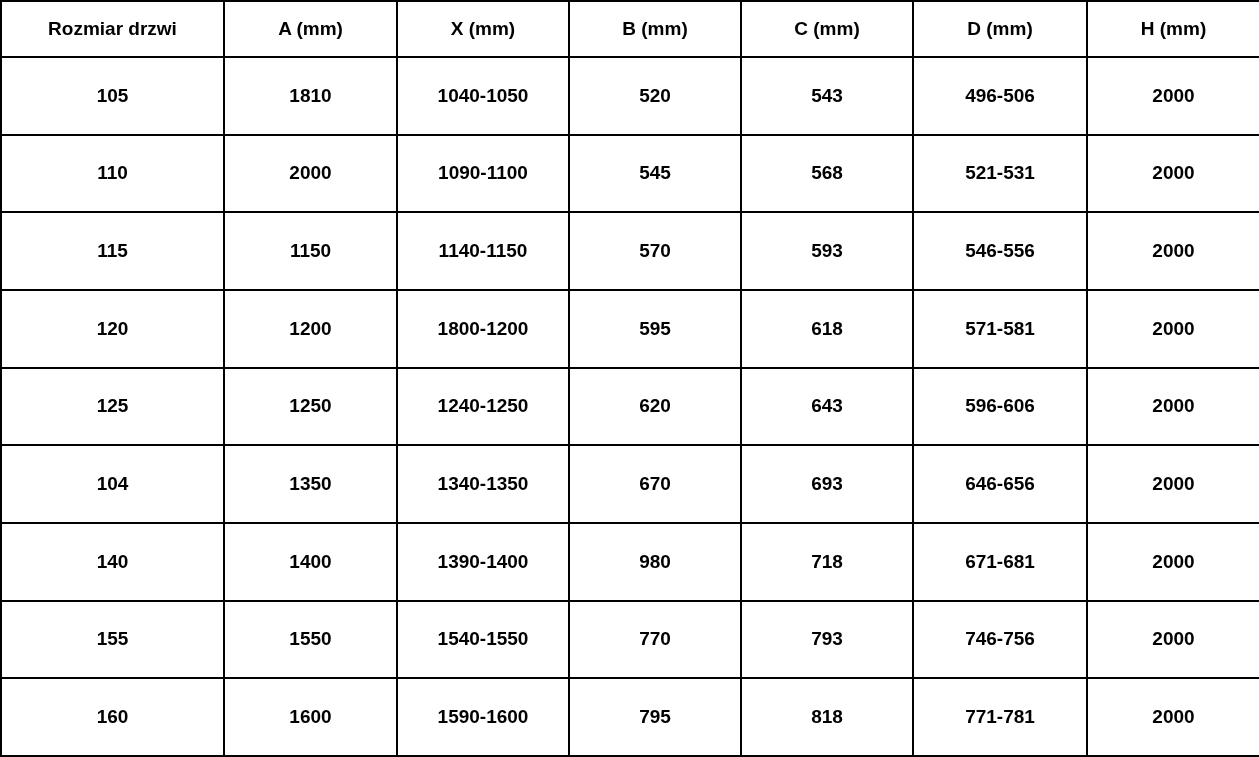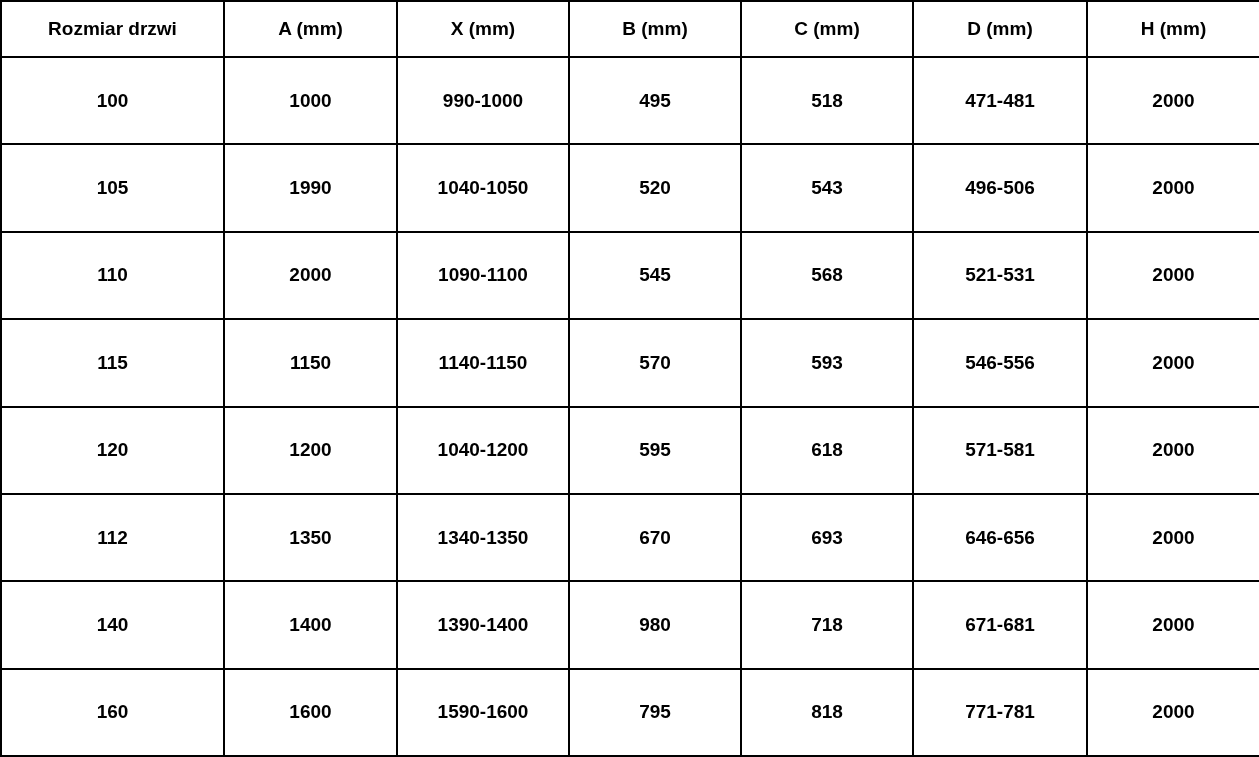--- a/index.html
+++ b/index.html
@@ -71,31 +71,22 @@
         <th>A (mm)</th>
         <th>X (mm)</th>
         <th>B (mm)</th>
         <th>C (mm)</th>
         <th>D (mm)</th>
         <th>H (mm)</th>
       </tr>
     </thead>
     <tbody>
       <tr>
-        <td>100</td>
-        <td>1000</td>
-        <td>990-1000</td>
-        <td>495</td>
-        <td>518</td>
-        <td>471-481</td>
-        <td>2000</td>
-      </tr>
-      <tr>
         <td>105</td>
-        <td>1990</td>
+        <td>1810</td>
         <td>1040-1050</td>
         <td>520</td>
         <td>543</td>
         <td>496-506</td>
         <td>2000</td>
       </tr>
       <tr>
         <td>110</td>
         <td>2000</td>
         <td>1090-1100</td>
@@ -109,45 +100,63 @@
         <td>1150</td>
         <td>1140-1150</td>
         <td>570</td>
         <td>593</td>
         <td>546-556</td>
         <td>2000</td>
       </tr>
       <tr>
         <td>120</td>
         <td>1200</td>
-        <td>1040-1200</td>
+        <td>1800-1200</td>
         <td>595</td>
         <td>618</td>
         <td>571-581</td>
         <td>2000</td>
       </tr>
       <tr>
-        <td>112</td>
+        <td>125</td>
+        <td>1250</td>
+        <td>1240-1250</td>
+        <td>620</td>
+        <td>643</td>
+        <td>596-606</td>
+        <td>2000</td>
+      </tr>
+      <tr>
+        <td>104</td>
         <td>1350</td>
         <td>1340-1350</td>
         <td>670</td>
         <td>693</td>
         <td>646-656</td>
         <td>2000</td>
       </tr>
       <tr>
         <td>140</td>
         <td>1400</td>
         <td>1390-1400</td>
         <td>980</td>
         <td>718</td>
         <td>671-681</td>
         <td>2000</td>
       </tr>
       <tr>
+        <td>155</td>
+        <td>1550</td>
+        <td>1540-1550</td>
+        <td>770</td>
+        <td>793</td>
+        <td>746-756</td>
+        <td>2000</td>
+      </tr>
+      <tr>
         <td>160</td>
         <td>1600</td>
         <td>1590-1600</td>
         <td>795</td>
         <td>818</td>
         <td>771-781</td>
         <td>2000</td>
       </tr>
     </tbody>
   </table>

